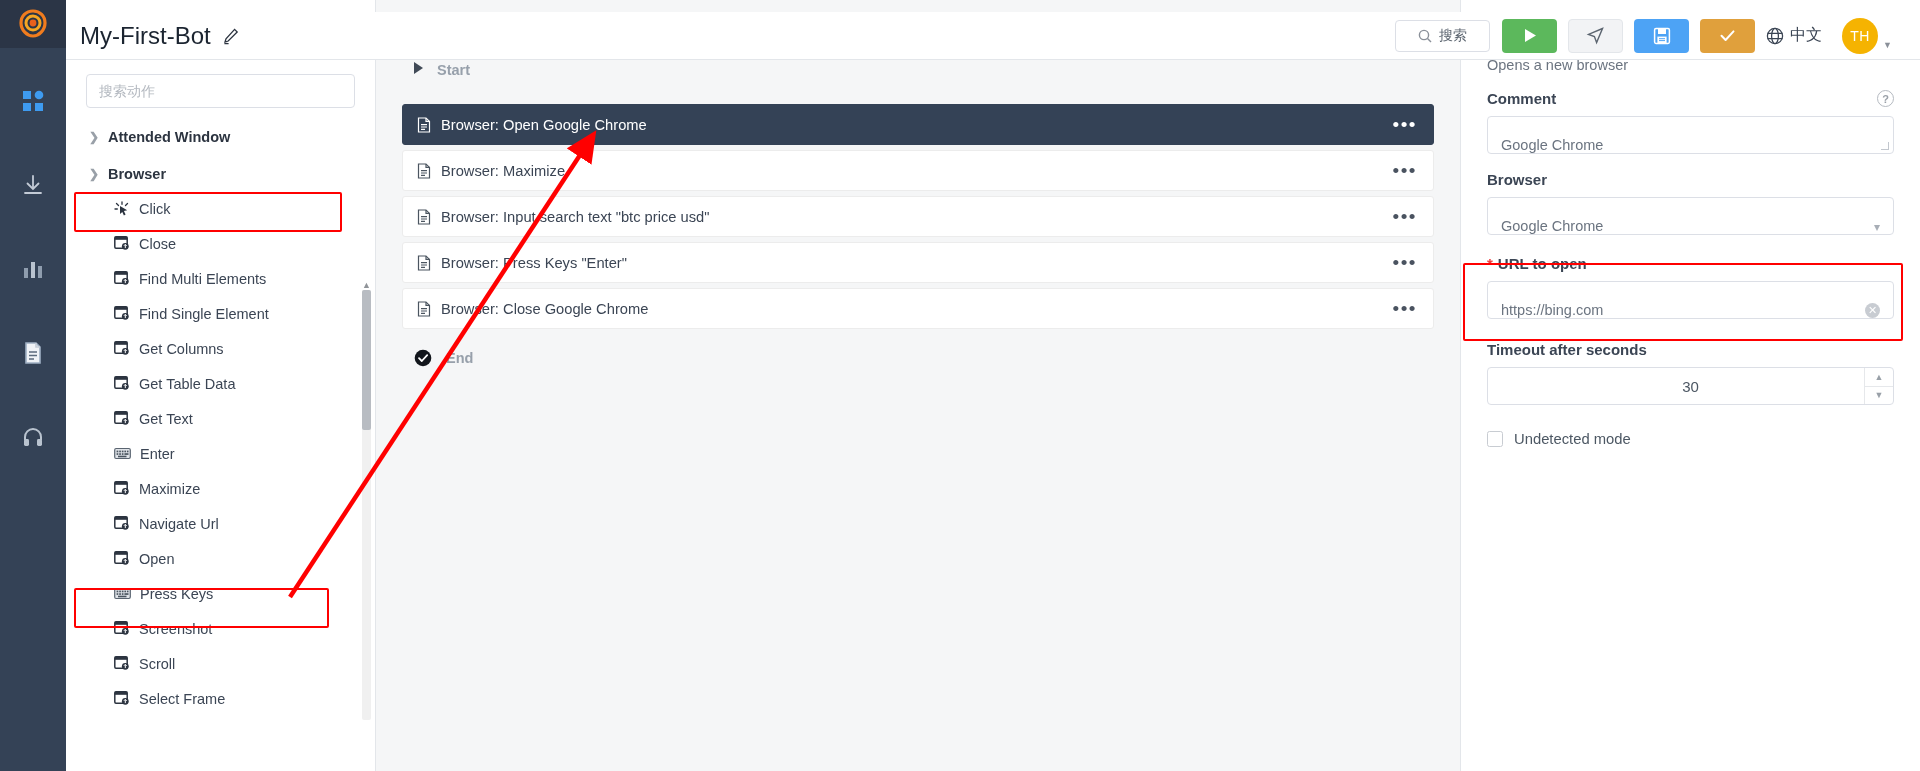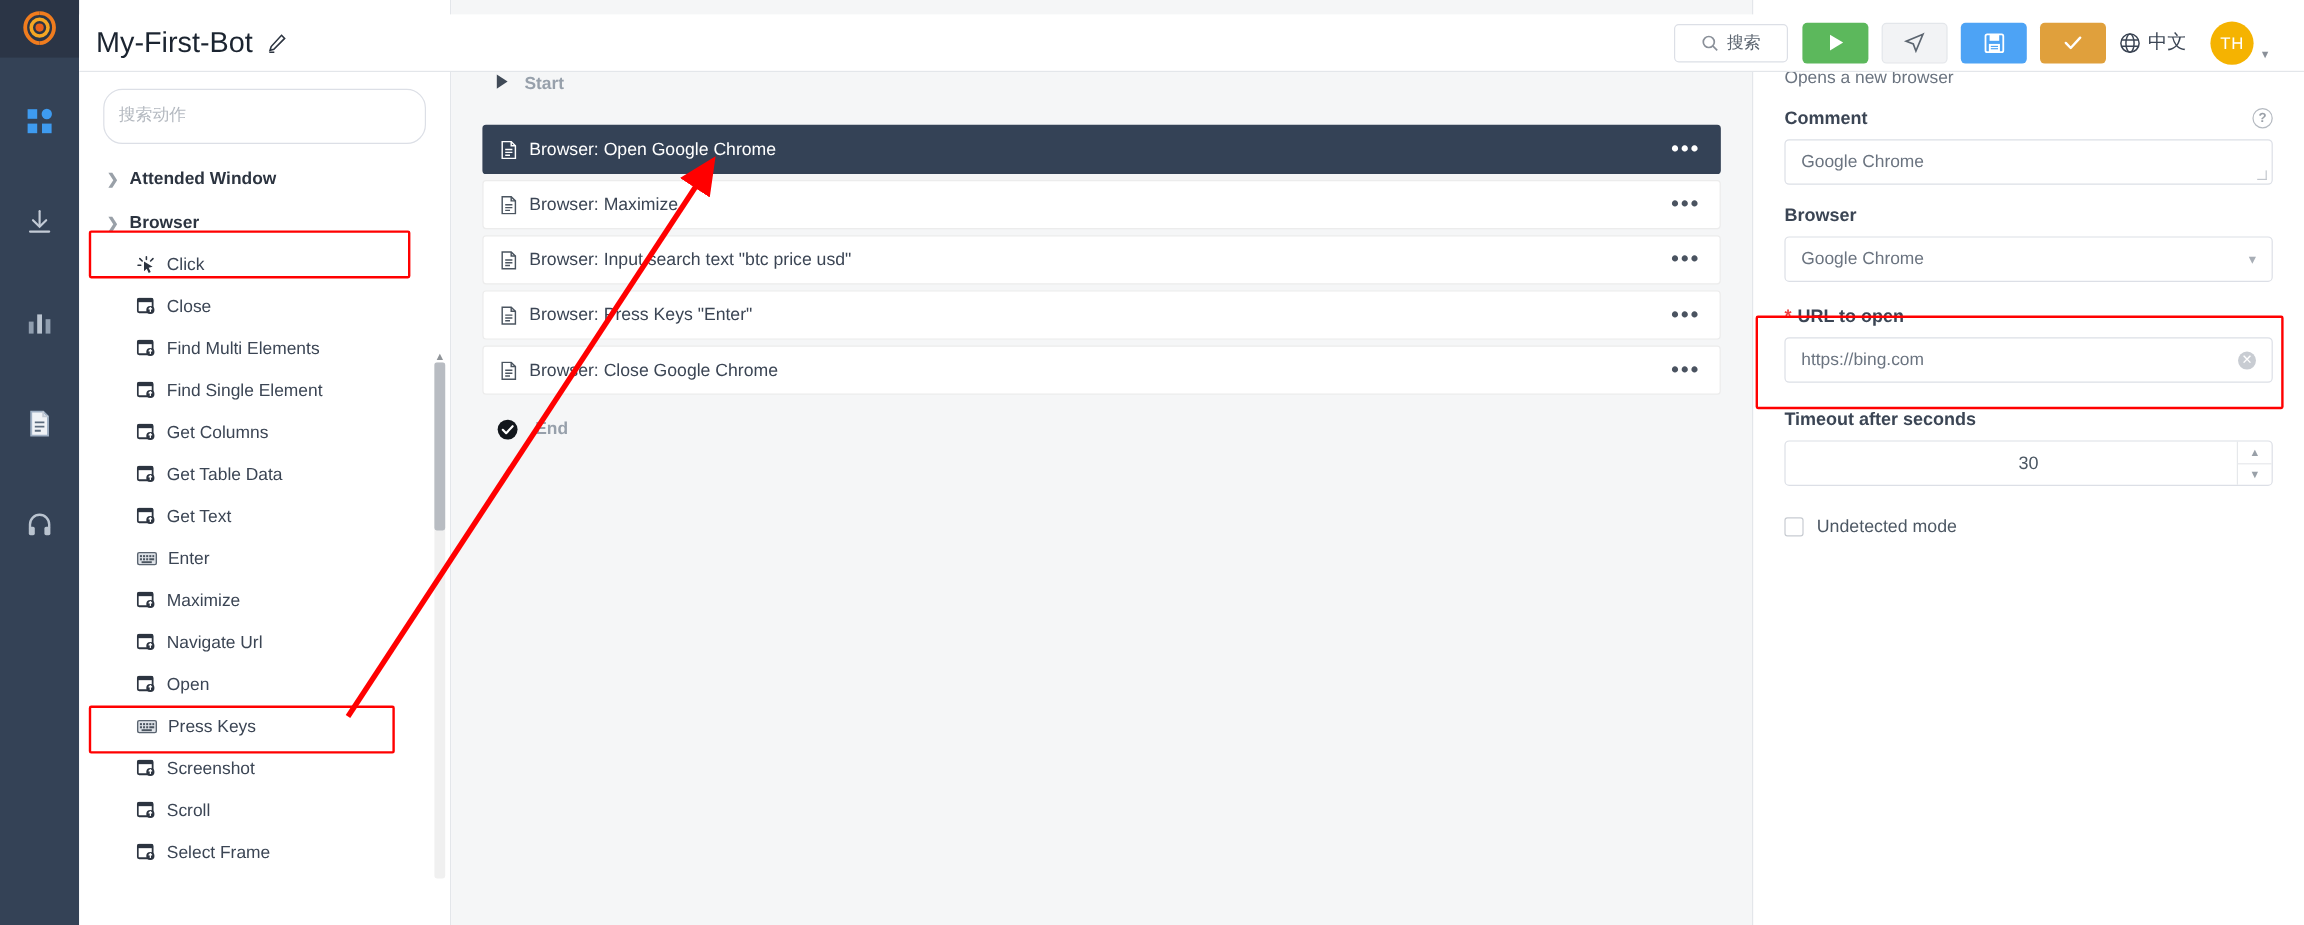--- a/index.html
+++ b/index.html
@@ -44,23 +44,23 @@
     font-size:17px; color:#4c5763; padding:0 6px 11px 6px;
     margin-right:34px; cursor:pointer; position:relative;
   }
   .tab.active { color:#2d8cf0; }
   .tab.active::after {
     content:""; position:absolute; left:0; right:0; bottom:-1px;
     height:3px; background:#2d8cf0; border-radius:2px;
   }
   .search-wrap { padding:17px 20px 12px 20px; }
   .search-box {
-    width:100%; height:46px; border:1px solid #dcdfe6; border-radius:16px;
+    width:100%; height:34px; border:1px solid #dcdfe6; border-radius:4px;
     padding:0 12px; font-size:14px; color:#8a9099;
-    font-family:Liberation Serif, serif; outline:none; background:#fff;
+    font-family:Liberation Sans, sans-serif; outline:none; background:#fff;
   }
   .search-box::placeholder { color:#b4b9c0; }
 
   .tree { flex:1; overflow:hidden; position:relative; padding-left:6px; }
   .tree-group {
     display:flex; align-items:center; height:34px;
     font-weight:bold; font-size:14.5px; color:#2c3440;
     padding-left:14px; cursor:pointer; position:relative;
   }
   .caret {
@@ -183,21 +183,21 @@
   }
   .props-desc { font-size:14.5px; color:#6b7480; margin-top:18px; }
   .field-label {
     font-size:15px; font-weight:bold; color:#3b4554;
     margin-top:17px; display:flex; align-items:center;
   }
   .req { color:#ed4040; margin-right:5px; font-size:15px; }
   .field-input {
     width:100%; height:38px; border:1px solid #dcdfe6; border-radius:4px;
     margin-top:9px; padding:0 13px; font-size:14.5px; color:#6b7480;
-    display:flex; align-items:center; background:#fff; position:relative;
+    display:flex; align-items:flex-end; background:#fff; position:relative;
     font-family:"Liberation Sans", sans-serif;
   }
   .resize-grip {
     position:absolute; right:4px; bottom:3px; width:8px; height:8px;
     border-right:1.5px solid #c2c7ce; border-bottom:1.5px solid #c2c7ce;
     transform:skewX(0deg);
   }
   .sel-caret { margin-left:auto; color:#a8aeb6; font-size:12px; }
   .clear-icon {
     margin-left:auto; width:15px; height:15px; border-radius:50%;

